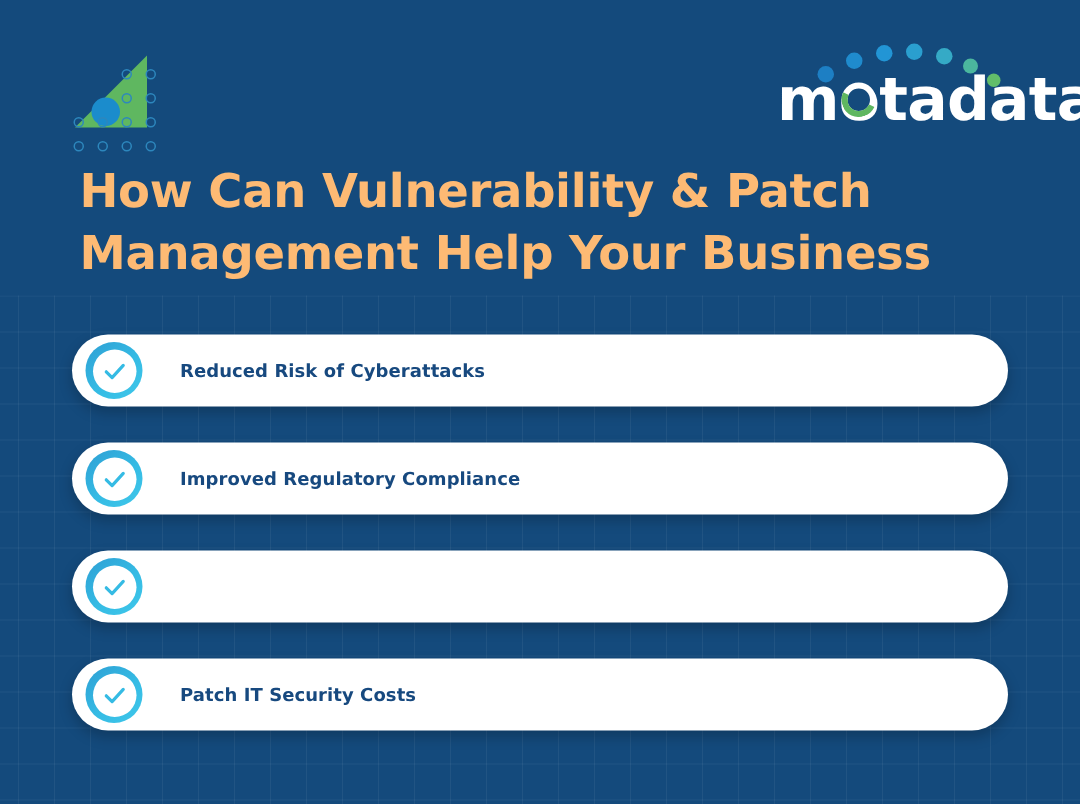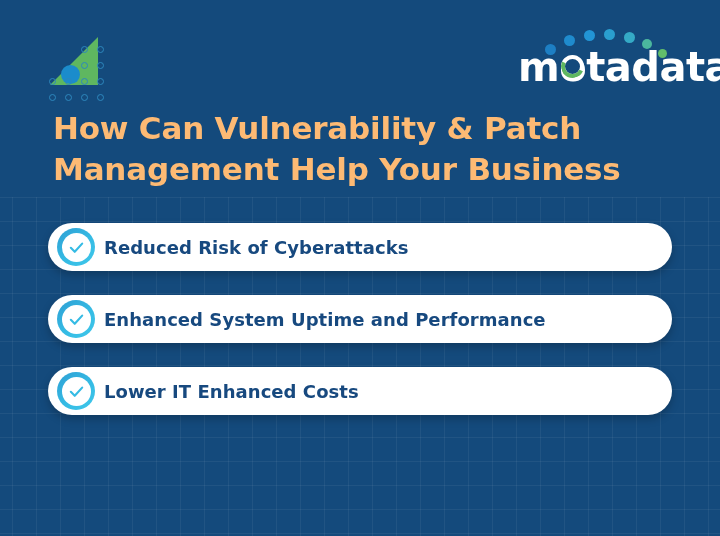--- a/index.html
+++ b/index.html
@@ -124,23 +124,23 @@
     display:flex; align-items:center; justify-content:center;
   }
   .card-check-inner {
     width:29px; height:29px;
     border-radius:50%;
     background:#ffffff;
     display:flex; align-items:center; justify-content:center;
   }
   .card-check-inner svg { display:block; }
   .card-label {
-    margin-left:56px;
+    margin-left:72px;
     color:#17497f;
-    font-size:18px;
+    font-size:12px;
     font-weight:700;
     letter-spacing:0.05px;
     white-space:nowrap;
     font-family:"DejaVu Sans", sans-serif;
   }
 </style>
 </head>
 <body>
 
 <div id="slide">
@@ -189,38 +189,47 @@
       <div class="card-check">
         <div class="card-check-inner">
           <svg width="17" height="17" viewBox="0 0 24 24" fill="none" stroke="#35bbe4" stroke-width="3" stroke-linecap="round" stroke-linejoin="round">
             <polyline points="4,12.5 9.5,18 20,6.5"></polyline>
           </svg>
         </div>
       </div>
       <span class="card-label">Reduced Risk of Cyberattacks</span>
     </div>
 
-
-    <div class="card">
-      <div class="card-check">
-        <div class="card-check-inner">
-          <svg width="17" height="17" viewBox="0 0 24 24" fill="none" stroke="#35bbe4" stroke-width="3" stroke-linecap="round" stroke-linejoin="round">
-            <polyline points="4,12.5 9.5,18 20,6.5"></polyline>
-          </svg>
-        </div>
-      </div>
-      <span class="card-label">Enhanced System Uptime and Performance</span>
-    </div>
-
-    <div class="card">
-      <div class="card-check">
-        <div class="card-check-inner">
-          <svg width="17" height="17" viewBox="0 0 24 24" fill="none" stroke="#35bbe4" stroke-width="3" stroke-linecap="round" stroke-linejoin="round">
-            <polyline points="4,12.5 9.5,18 20,6.5"></polyline>
-          </svg>
-        </div>
-      </div>
-      <span class="card-label">Lower IT Enhanced Costs</span>
+    <div class="card">
+      <div class="card-check">
+        <div class="card-check-inner">
+          <svg width="17" height="17" viewBox="0 0 24 24" fill="none" stroke="#35bbe4" stroke-width="3" stroke-linecap="round" stroke-linejoin="round">
+            <polyline points="4,12.5 9.5,18 20,6.5"></polyline>
+          </svg>
+        </div>
+      </div>
+      <span class="card-label">Improved Regulatory Compliance</span>
+    </div>
+
+    <div class="card">
+      <div class="card-check">
+        <div class="card-check-inner">
+          <svg width="17" height="17" viewBox="0 0 24 24" fill="none" stroke="#35bbe4" stroke-width="3" stroke-linecap="round" stroke-linejoin="round">
+            <polyline points="4,12.5 9.5,18 20,6.5"></polyline>
+          </svg>
+        </div>
+      </div>
+    </div>
+
+    <div class="card">
+      <div class="card-check">
+        <div class="card-check-inner">
+          <svg width="17" height="17" viewBox="0 0 24 24" fill="none" stroke="#35bbe4" stroke-width="3" stroke-linecap="round" stroke-linejoin="round">
+            <polyline points="4,12.5 9.5,18 20,6.5"></polyline>
+          </svg>
+        </div>
+      </div>
+      <span class="card-label">Patch IT Security Costs</span>
     </div>
 
   </div>
 
 </div>
 
 </body></html>

